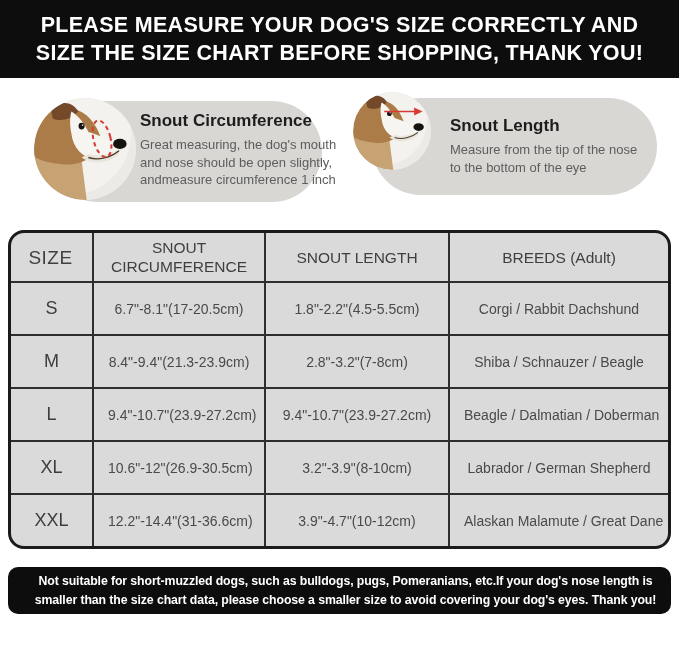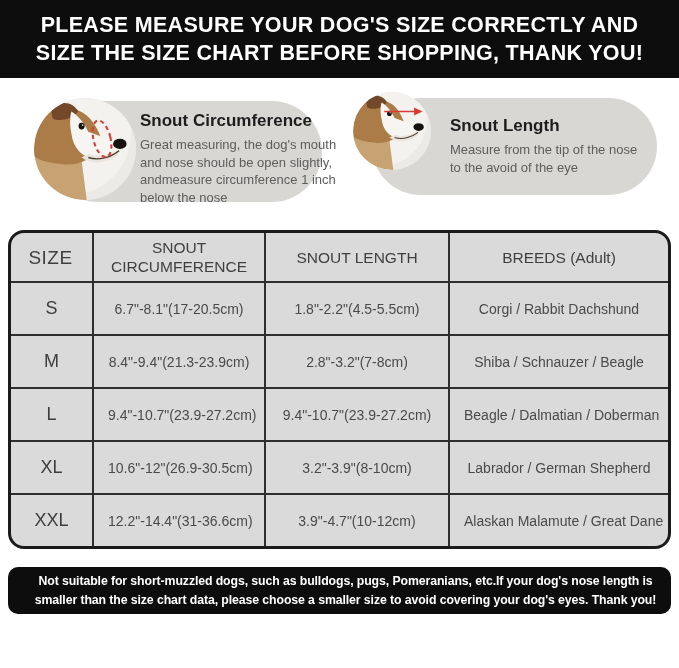--- a/index.html
+++ b/index.html
@@ -90,21 +90,20 @@
             <circle cx="57.2" cy="31.8" r="1" fill="#ffffff" opacity="0.85"></circle>
             <ellipse cx="80" cy="48" rx="10" ry="22" transform="rotate(-14 80 48)" fill="none" stroke-width="2.4" stroke-dasharray="5 4" stroke="#d63c35"></ellipse>
           </g>
         </svg>
       </div>
       <div class="pill-text">
         <div class="pill-title">Snout Circumference</div>
         <div class="pill-desc-line">Great measuring, the dog's mouth</div>
         <div class="pill-desc-line">and nose should be open slightly,</div>
         <div class="pill-desc-line">andmeasure circumference 1 inch</div>
-        <div class="pill-desc-line">below the nose</div>
       </div>
     </div>
 
     <div class="pill pill-right">
       <div class="pill-photo">
         <svg viewBox="0 0 120 120">
           <defs>
               <clipPath id="cc2">
                 <circle cx="60" cy="60" r="60"></circle>
               </clipPath>
@@ -124,21 +123,21 @@
             <g>
               <line x1="48" y1="30" x2="96" y2="30" stroke-width="2.6" stroke="#d63c35"></line>
               <polygon points="107,30 94,24 94,36" fill="#d63c35"></polygon>
             </g>
           </g>
         </svg>
       </div>
       <div class="pill-text">
         <div class="pill-title">Snout Length</div>
         <div class="pill-desc-line">Measure from the tip of the nose</div>
-        <div class="pill-desc-line">to the avoid of the eye</div>
+        <div class="pill-desc-line">to the bottom of the eye</div>
       </div>
     </div>
   </div>
 
   <div class="table-wrap">
     <table class="size-table">
       <colgroup>
           <col class="c-size">
           <col class="c-circ">
           <col class="c-len">

